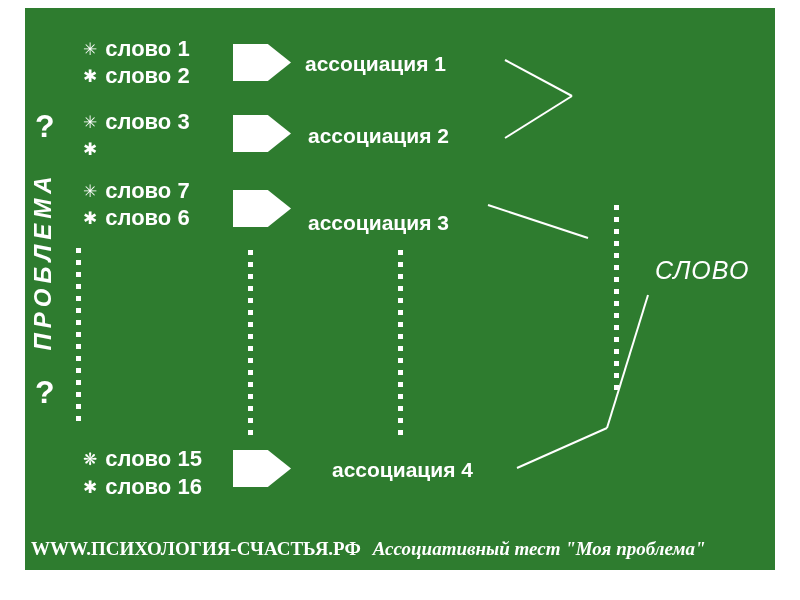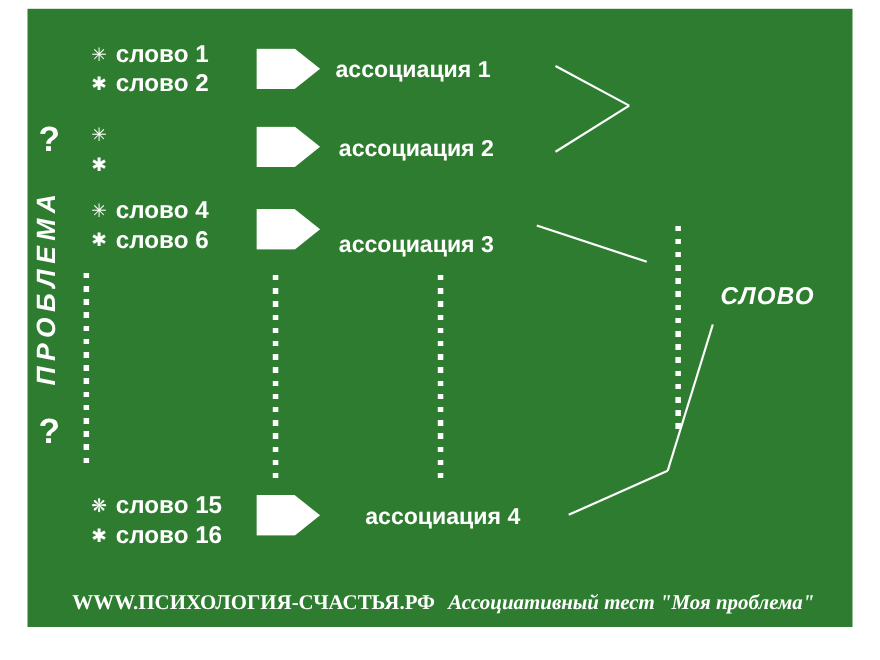--- a/index.html
+++ b/index.html
@@ -68,41 +68,40 @@
     white-space:nowrap;
   }
   .dots{
     position:absolute;
     width:5px;
     background-image:repeating-linear-gradient(to bottom,#ffffff 0 5px, transparent 5px 12px);
   }
   .result-word{
     position:absolute;
     left:630px; top:248px;
-    font-size:22px;
-    font-weight:bold;
+    font-size:25px;
+    font-weight:normal;
     font-style:italic;
     letter-spacing:1px;
   }
   .lines-overlay{
     position:absolute;
     left:0; top:0;
     width:750px; height:562px;
     pointer-events:none;
   }
   .footer{
     position:absolute;
     left:6px; right:0; bottom:10px;
     display:flex;
     align-items:baseline;
     gap:12px;
     font-family:"Liberation Serif", serif;
     font-size:19px;
     white-space:nowrap;
-    justify-content:center;
   }
   .footer-site{ font-weight:bold; }
   .footer-caption{ font-weight:600; font-style:italic; }
 </style>
 </head>
 <body>
 
 <div class="page">
   <div class="board">
 
@@ -113,27 +112,28 @@
     <div class="word-line" style="top:28px">
       <span class="bullet">✳</span>
       <span class="word-text">слово 1</span>
     </div>
     <div class="word-line" style="top:55px">
       <span class="bullet">✱</span>
       <span class="word-text">слово 2</span>
     </div>
     <div class="word-line" style="top:101px">
       <span class="bullet">✳</span>
+      <span class="word-text">слово 3</span>
     </div>
     <div class="word-line" style="top:128px">
       <span class="bullet">✱</span>
     </div>
     <div class="word-line" style="top:170px">
       <span class="bullet">✳</span>
-      <span class="word-text">слово 4</span>
+      <span class="word-text">слово 7</span>
     </div>
     <div class="word-line" style="top:197px">
       <span class="bullet">✱</span>
       <span class="word-text">слово 6</span>
     </div>
     <div class="word-line" style="top:438px">
       <span class="bullet">❋</span>
       <span class="word-text">слово 15</span>
     </div>
     <div class="word-line" style="top:466px">

